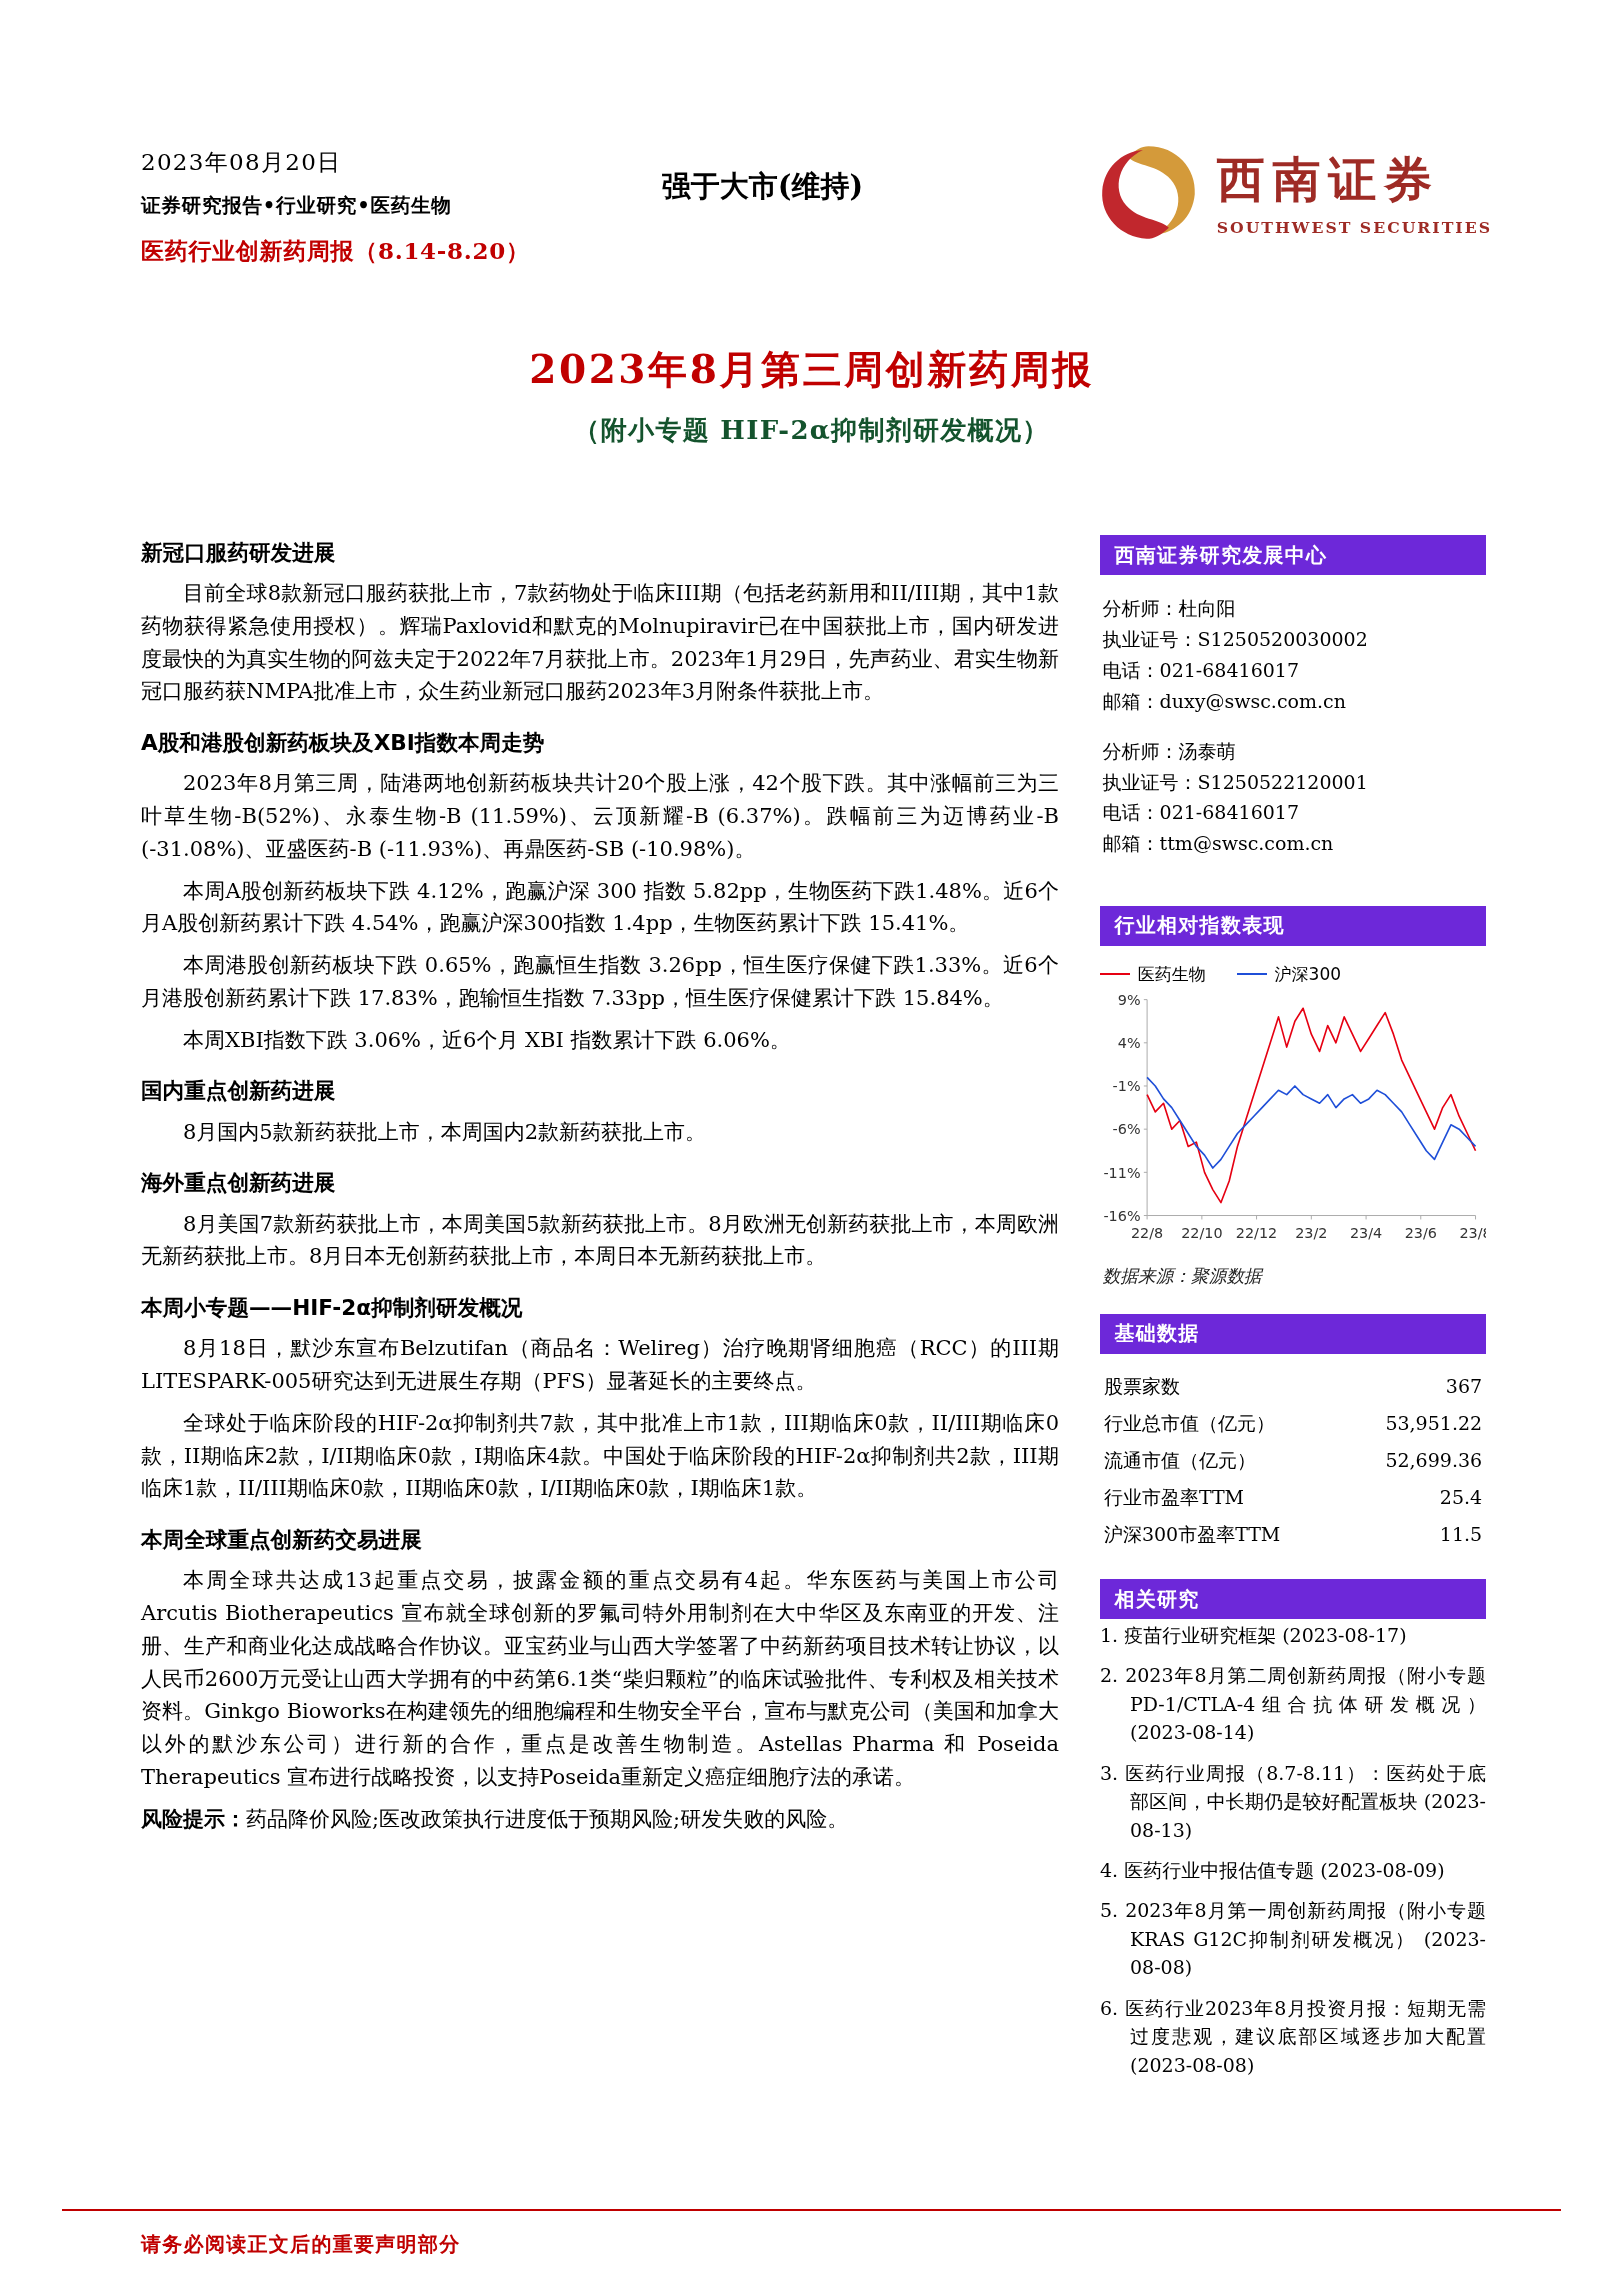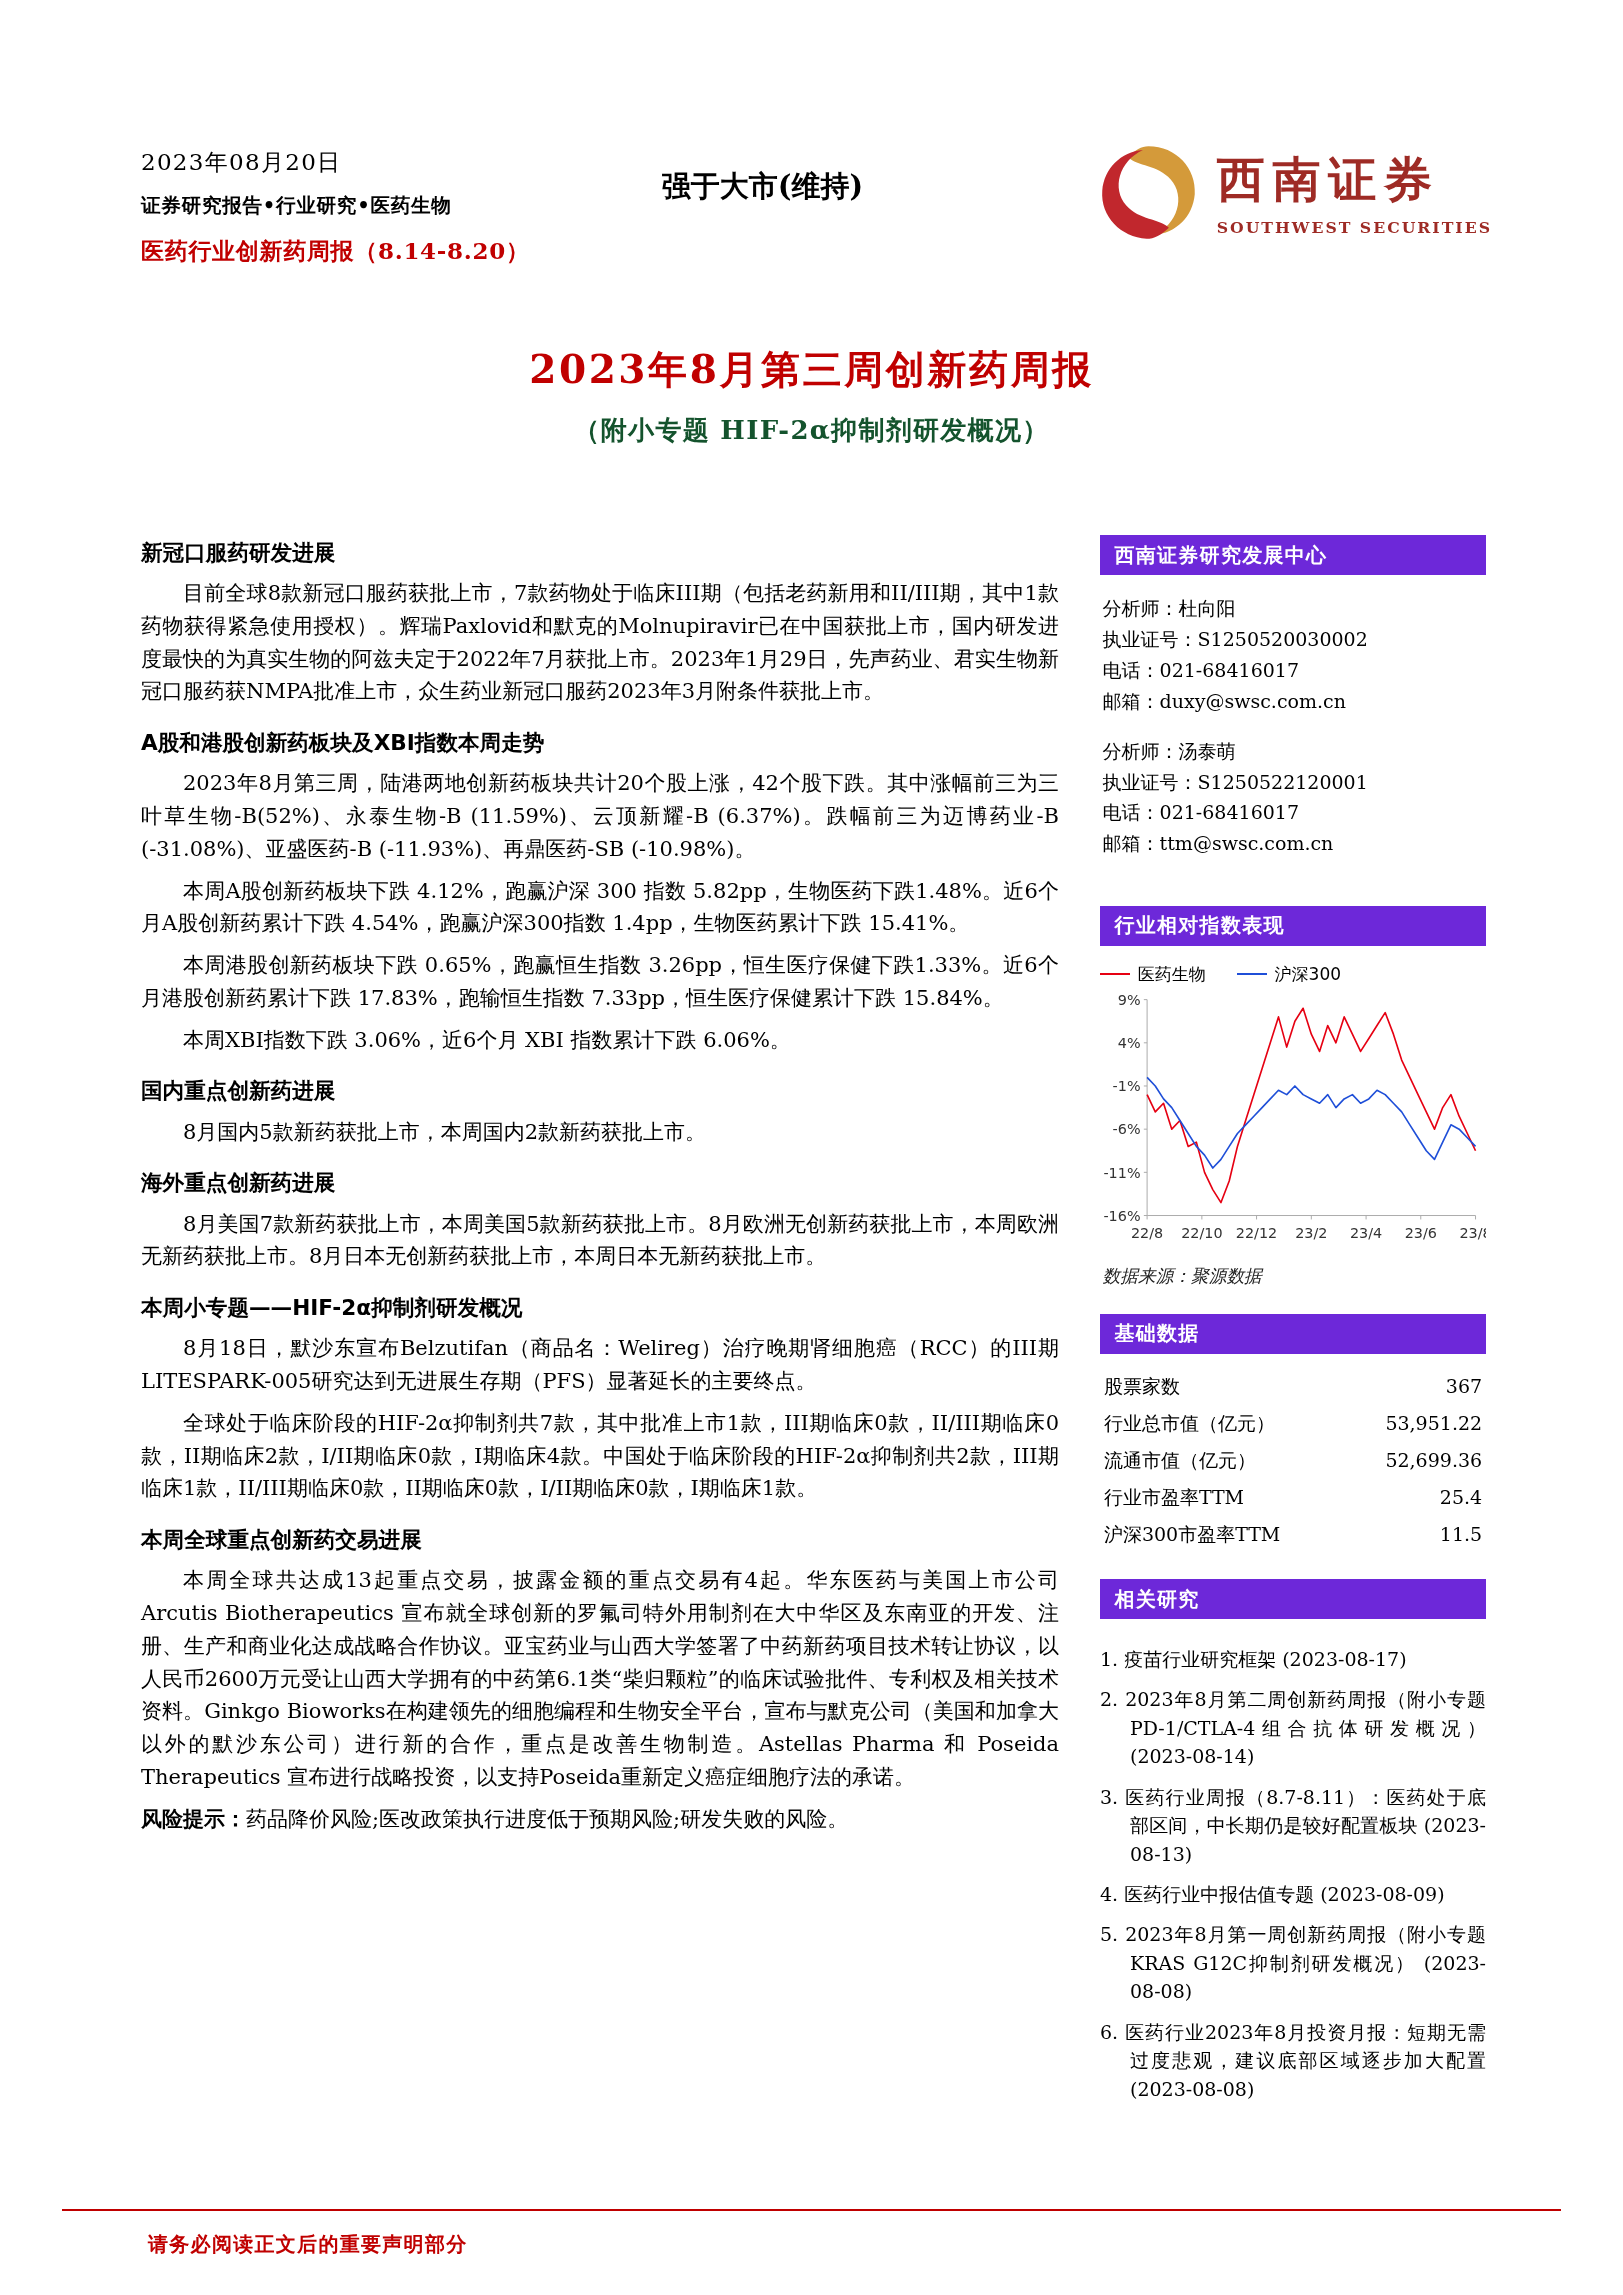--- a/index.html
+++ b/index.html
@@ -49,26 +49,26 @@
   .legend-item { display:inline-flex; align-items:center; gap:7.8px; }
   .swatch { display:inline-block; width:30px; height:0; border-top:2.6px solid #000; }
   #perf-chart { width:386px; height:262px; display:block; }
   #perf-chart text { font-size:22px; fill:#333; font-family:"DejaVu Sans","Liberation Sans",sans-serif; }
   .chart-source { font-style:italic; font-size:17.7px; color:#222; margin-top:13px; padding-left:2.6px; }
 
   .basic-rows { padding:14.4px 3.9px 0 3.9px; }
   .basic-row { display:flex; justify-content:space-between; font-size:19px; line-height:1.95;align-items:center; }
   .basic-val { text-align:right; }
 
-  .research-list { padding-top:26px; }
+  .research-list { padding-top:2px; }
   .research-item { font-size:19px; line-height:1.5; margin-bottom:11.8px; padding-left:30px; text-indent:-30px; text-align:justify; }
 
   
   .foot-line { position:absolute; left:62px; right:62px; bottom:84px; border-top:2px solid #c00000; }
-  .foot-text { position:absolute; left:148px; bottom:37px; color:#c00000; font-size:20px; font-weight:bold; letter-spacing:1.3px; }
+  .foot-text { position:absolute; left:141px; bottom:37px; color:#c00000; font-size:20px; font-weight:bold; letter-spacing:1.3px; }
 </style>
 </head>
 <body>
 
 <div class="page">
 
   <div class="top-header">
     <div class="hdr-left">
       <div class="hdr-date">2023年08月20日</div>
       <div class="hdr-type">证券研究报告•行业研究•医药生物</div>

